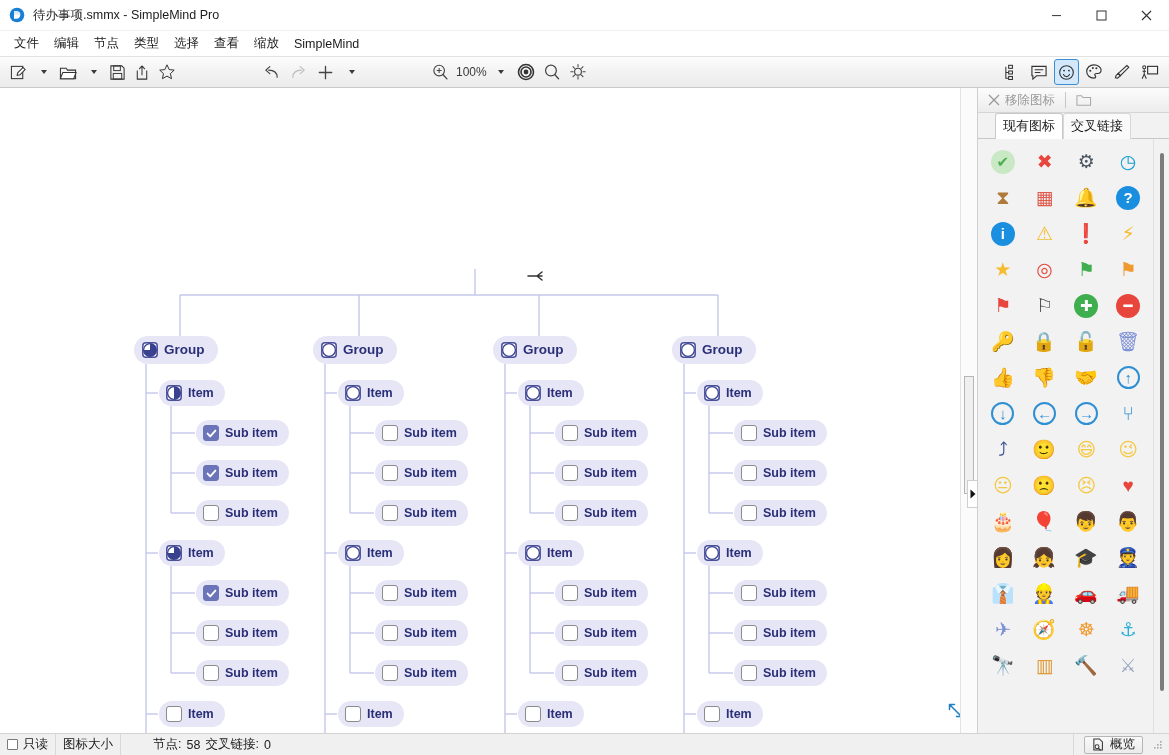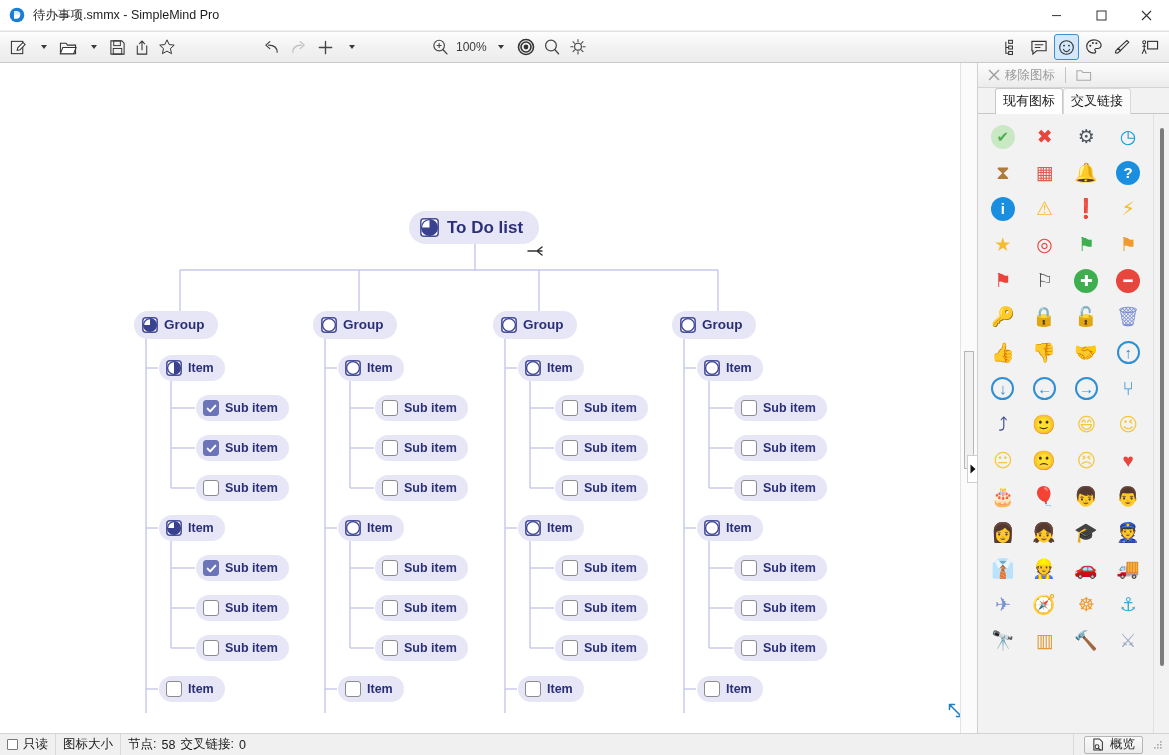--- a/index.html
+++ b/index.html
@@ -142,21 +142,21 @@
   .ip-cell span.gl { font-size:19px; line-height:1; }
   .ip-vsb { position:absolute; right:0; top:0; bottom:0; width:16px; background:#f2f2f2; border-left:1px solid #e0e0e0; }
   .ip-vsb .thumb { position:absolute; left:6px; width:4px; top:14px; height:538px; background:#7c7c7c; border-radius:2px; }
 
   
   .statusbar {
     height:22px; min-height:22px; background:#f0f0f0; border-top:1px solid #d3d3d3;
     display:flex; align-items:center; font-size:12.5px;
   }
   .sb-cell { display:flex; align-items:center; gap:5px; padding:0 7px; height:100%; border-right:1px solid #d9d9d9; }
-  .sb-cell.nb { border-right:none; }
+  .sb-cell.nb { border-right:none;margin-left:25px; }
   .sb-check { width:11px; height:11px; border:1px solid #7a7a7a; background:#fff; border-radius:1px; flex:none; }
   .sb-spacer { flex:1; border-right:1px solid #d9d9d9; height:100%; }
   .sb-right { display:flex; align-items:center; padding:0 6px 0 10px; gap:6px; }
   .ov-btn {
     display:flex; align-items:center; gap:5px; padding:1px 7px; height:18px;
     border:1px solid #b6b6b6; background:linear-gradient(180deg,#fafafa,#ebebeb); border-radius:2px;
   }
   .grip-dots { width:12px; height:12px; margin-left:2px; }
 </style>
 </head>
@@ -185,20 +185,30 @@
           </svg>
       </div>
       <div class="win-btn close">
         <svg width="11" height="11" viewBox="0 0 11 11">
             <path d="M1 1l9 9M10 1l-9 9" stroke="currentColor" stroke-width="1.1"></path>
           </svg>
       </div>
     </div>
   </div>
 
+  <div class="menubar">
+    <div class="menu-item">文件</div>
+    <div class="menu-item">编辑</div>
+    <div class="menu-item">节点</div>
+    <div class="menu-item">类型</div>
+    <div class="menu-item">选择</div>
+    <div class="menu-item">查看</div>
+    <div class="menu-item">缩放</div>
+    <div class="menu-item">SimpleMind</div>
+  </div>
 
   <div class="toolbar">
     <div class="tb-btn">
       <svg width="17" height="17" viewBox="0 0 18 18">
           <rect x="1.5" y="2.5" width="12" height="13" fill="none" stroke="#333" stroke-width="1.1"></rect>
           <path d="M10.5 11.5l5.5-5.6-2.2-2.2-5.6 5.6-.6 2.8z" fill="#fff" stroke="#333" stroke-width="1.1"></path>
         </svg>
     </div>
     <div class="tb-btn">
         <span class="caret"></span>
@@ -393,30 +403,20 @@
             <path d="M709 385L733 385" stroke="#c3c8ea" stroke-width="1.4" fill="none"></path>
             <path d="M709 425L733 425" stroke="#c3c8ea" stroke-width="1.4" fill="none"></path>
             <path d="M684 465L696 465" stroke="#c3c8ea" stroke-width="1.4" fill="none"></path>
             <path d="M709 478L709 585" stroke="#c3c8ea" stroke-width="1.4" fill="none"></path>
             <path d="M709 505L733 505" stroke="#c3c8ea" stroke-width="1.4" fill="none"></path>
             <path d="M709 545L733 545" stroke="#c3c8ea" stroke-width="1.4" fill="none"></path>
             <path d="M709 585L733 585" stroke="#c3c8ea" stroke-width="1.4" fill="none"></path>
             <path d="M684 626L696 626" stroke="#c3c8ea" stroke-width="1.4" fill="none"></path>
             <path d="M684 666L696 666" stroke="#c3c8ea" stroke-width="1.4" fill="none"></path>
           </svg>
-      <div class="node root" style="left: 409px; top: 148px;">
-            <span style="display: flex; align-items: center;">
-              <svg class="pie big" viewBox="0 0 19 19">
-                <rect x="0.8" y="0.8" width="17.4" height="17.4" rx="3" fill="#fff" stroke="#4a519b" stroke-width="1.5"></rect>
-                <circle cx="9.5" cy="9.5" r="7.9" fill="#fff" stroke="#3a4290" stroke-width="1.3"></circle>
-                <path d="M9.5 9.5 L9.5 1.5999999999999996 A7.9 7.9 0 1 1 1.60 9.50 Z" fill="#3a4290"></path>
-              </svg>
-            </span>
-            <span class="node-label">To Do list</span>
-          </div>
           <div class="node group" style="left: 134px; top: 248px;">
             <span style="display: flex; align-items: center;">
               <svg class="pie" viewBox="0 0 16 16">
                 <rect x="0.8" y="0.8" width="14.4" height="14.4" rx="3" fill="#fff" stroke="#4a519b" stroke-width="1.5"></rect>
                 <circle cx="8" cy="8" r="6.4" fill="#fff" stroke="#3a4290" stroke-width="1.3"></circle>
                 <path d="M8 8 L8 1.5999999999999996 A6.4 6.4 0 1 1 1.60 8.00 Z" fill="#3a4290"></path>
               </svg>
             </span>
             <span class="node-label">Group</span>
           </div>

